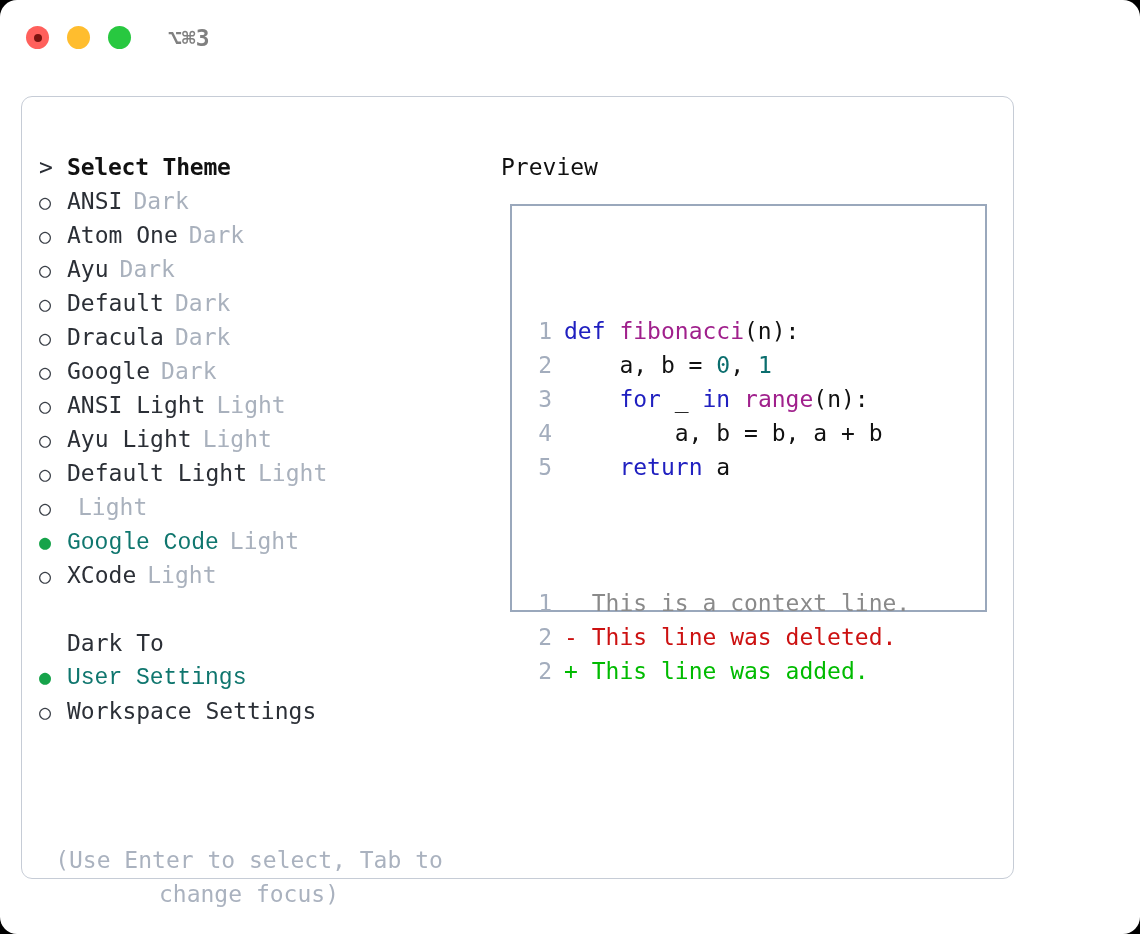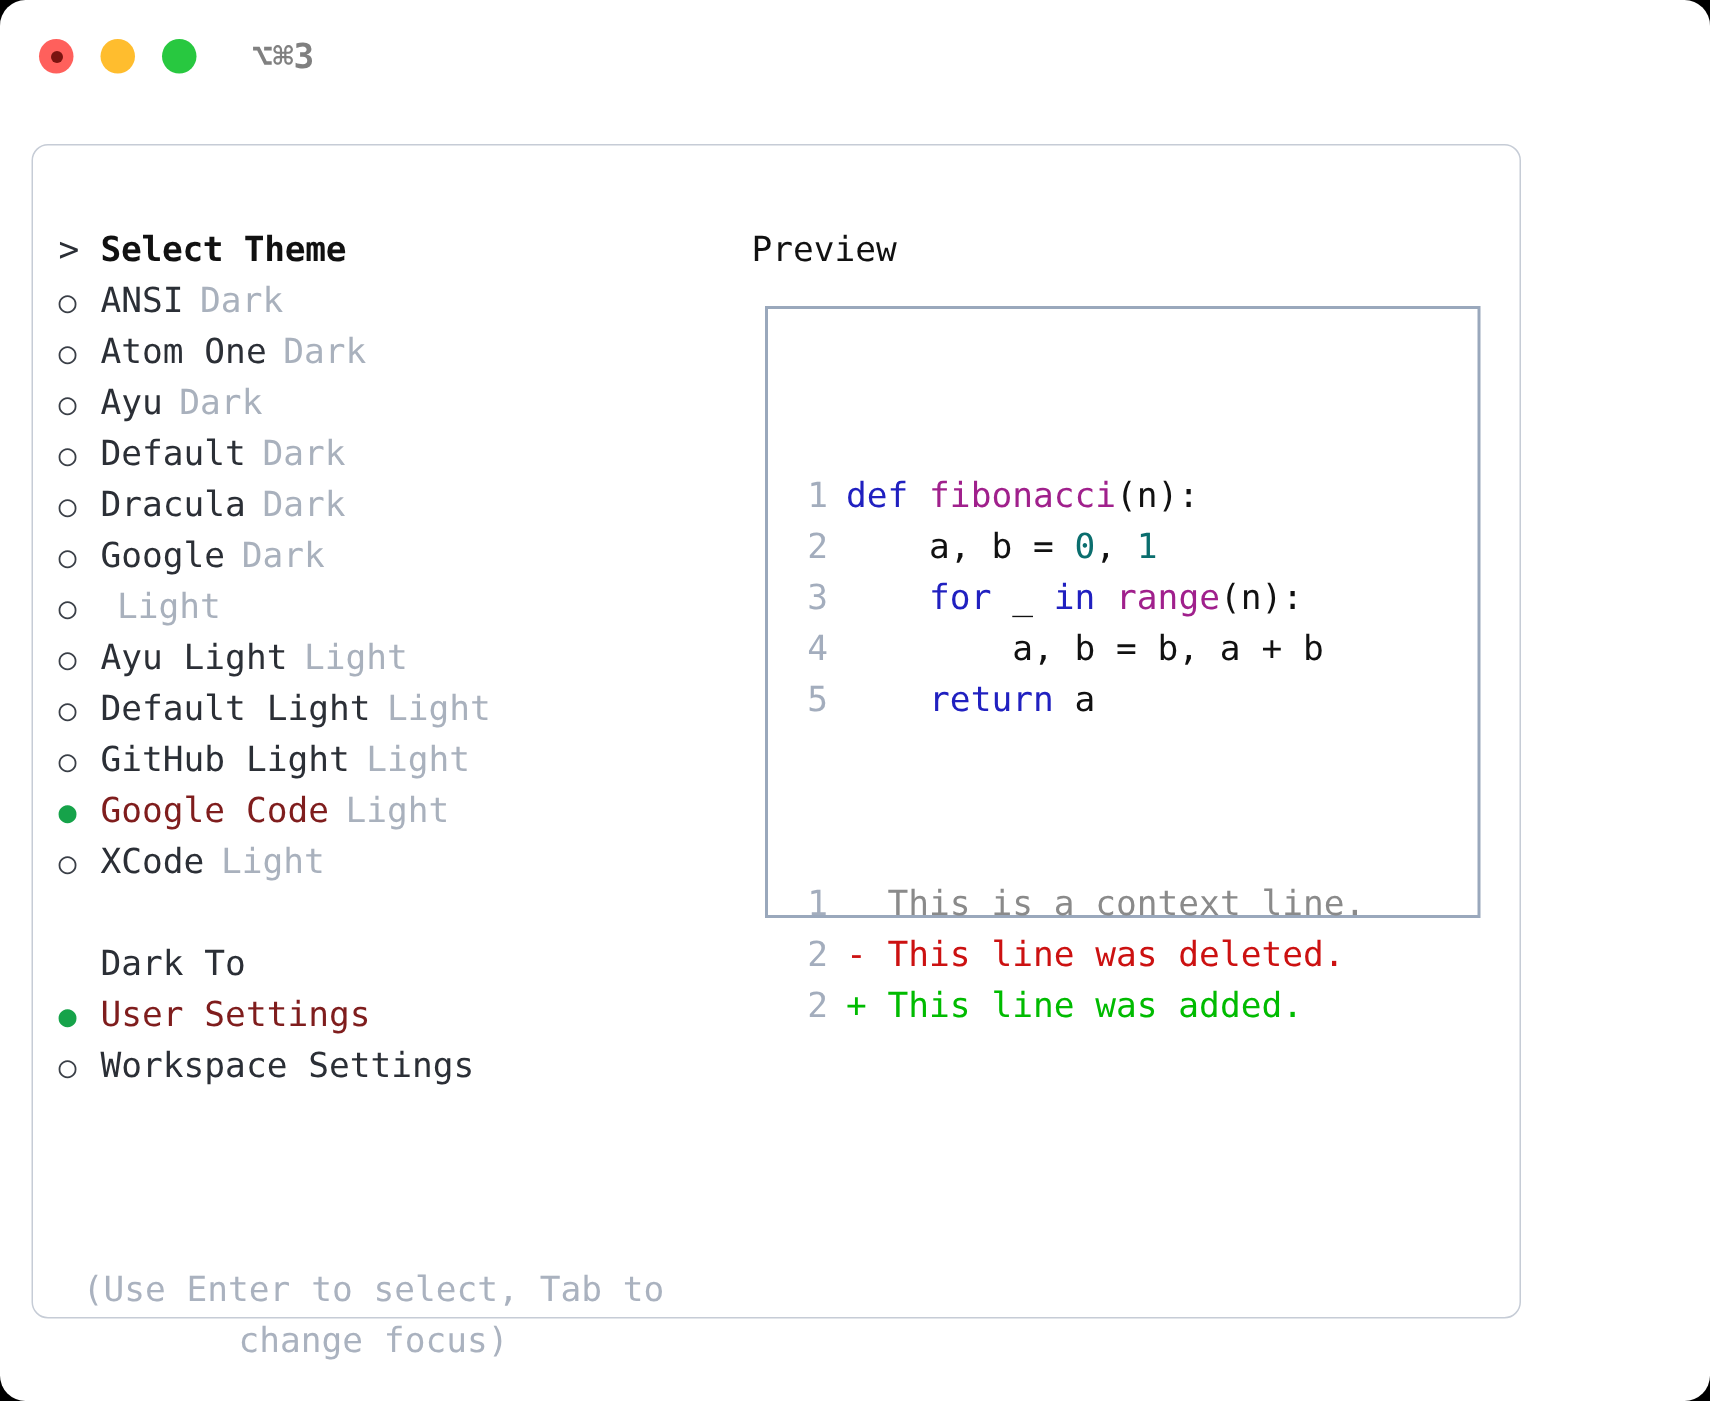--- a/index.html
+++ b/index.html
@@ -109,21 +109,21 @@
   .marker.radio-off { color: #3a3f47; font-size: 20px; }
   .marker.radio-on  { color: #16a34a; font-size: 20px; }
   .marker.blank     { color: transparent; }
 
   .row-title {
     font-weight: bold;
     color: #111111;
     letter-spacing: -0.2px;
   }
   .label { color: #2b2f36; }
-  .label.sel { color: #7f1d1d; }
+  .label.sel { color: #0f766e; font-family: Liberation Mono, monospace; }
   .tag {
     color: #a9b1bd;
     margin-left: 11px;
   }
   .section-gap { height: 34px; }
 
   .hint {
     position: absolute;
     left: 17px;
     top: 746px;
@@ -208,24 +208,24 @@
         <span class="row-title">Select Theme</span>
       </div>
 
       <div id="theme-items">
           <div class="row"><span class="marker radio-off">○</span><span class="label">ANSI</span><span class="tag">Dark</span></div>
           <div class="row"><span class="marker radio-off">○</span><span class="label">Atom One</span><span class="tag">Dark</span></div>
           <div class="row"><span class="marker radio-off">○</span><span class="label">Ayu</span><span class="tag">Dark</span></div>
           <div class="row"><span class="marker radio-off">○</span><span class="label">Default</span><span class="tag">Dark</span></div>
           <div class="row"><span class="marker radio-off">○</span><span class="label">Dracula</span><span class="tag">Dark</span></div>
           <div class="row"><span class="marker radio-off">○</span><span class="label">Google</span><span class="tag">Dark</span></div>
-          <div class="row"><span class="marker radio-off">○</span><span class="tag">Light</span></div>
+          <div class="row"><span class="marker radio-off">○</span><span class="label">ANSI Light</span><span class="tag">Light</span></div>
           <div class="row"><span class="marker radio-off">○</span><span class="label">Ayu Light</span><span class="tag">Light</span></div>
           <div class="row"><span class="marker radio-off">○</span><span class="label">Default Light</span><span class="tag">Light</span></div>
-          <div class="row"><span class="marker radio-off">○</span><span class="label">GitHub Light</span><span class="tag">Light</span></div>
+          <div class="row"><span class="marker radio-off">○</span><span class="tag">Light</span></div>
           <div class="row"><span class="marker radio-on">●</span><span class="label sel">Google Code</span><span class="tag">Light</span></div>
           <div class="row"><span class="marker radio-off">○</span><span class="label">XCode</span><span class="tag">Light</span></div>
         </div>
 
       <div class="section-gap"></div>
 
       <div class="row">
         <span class="marker blank"></span>
         <span class="label">Dark To</span>
       </div>

